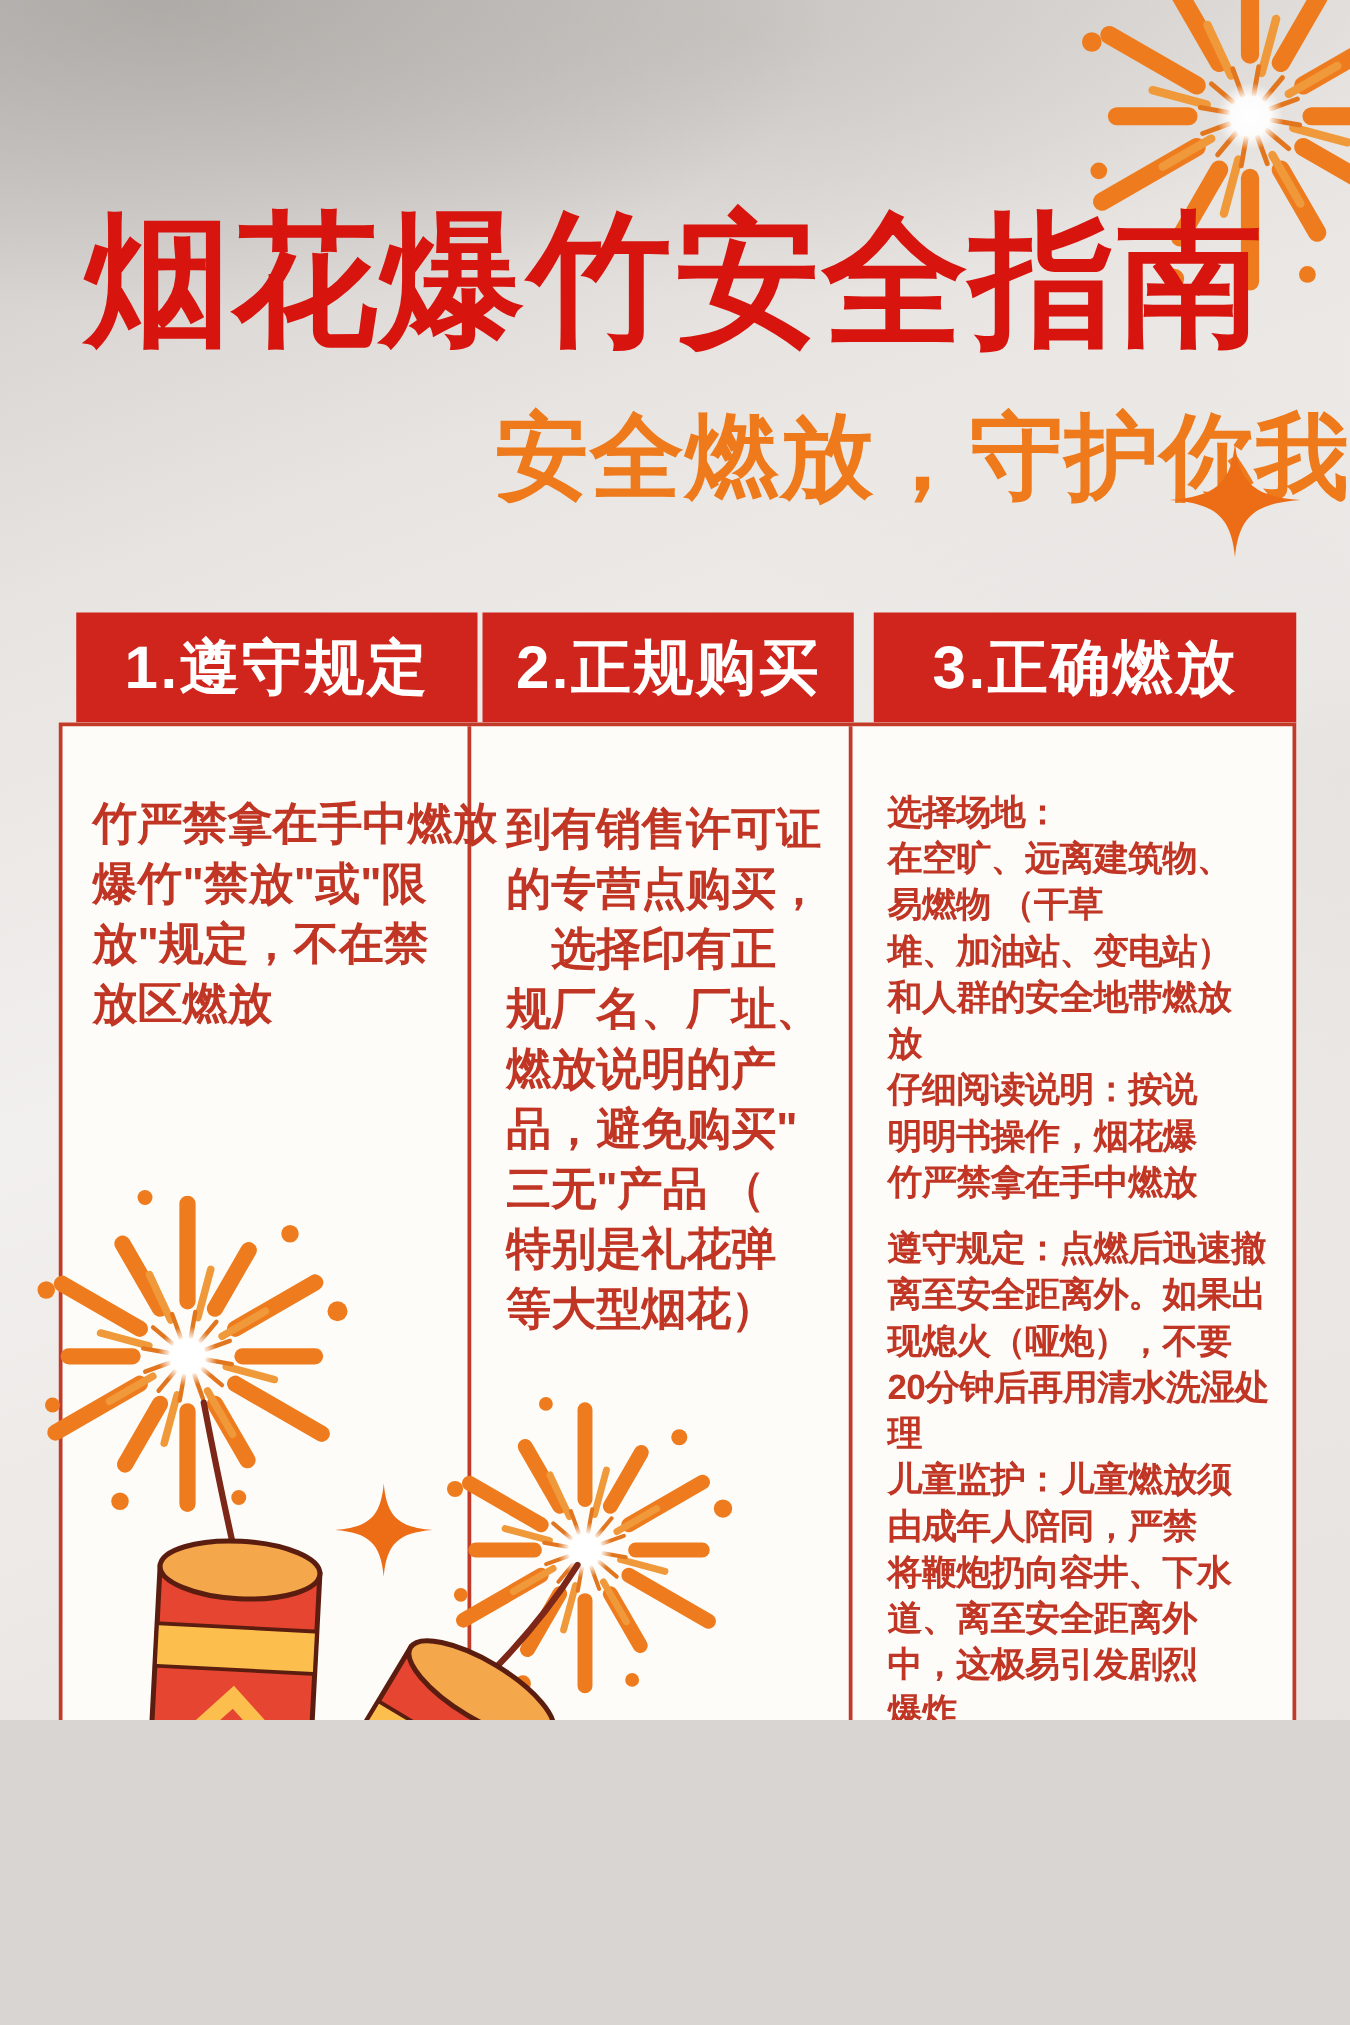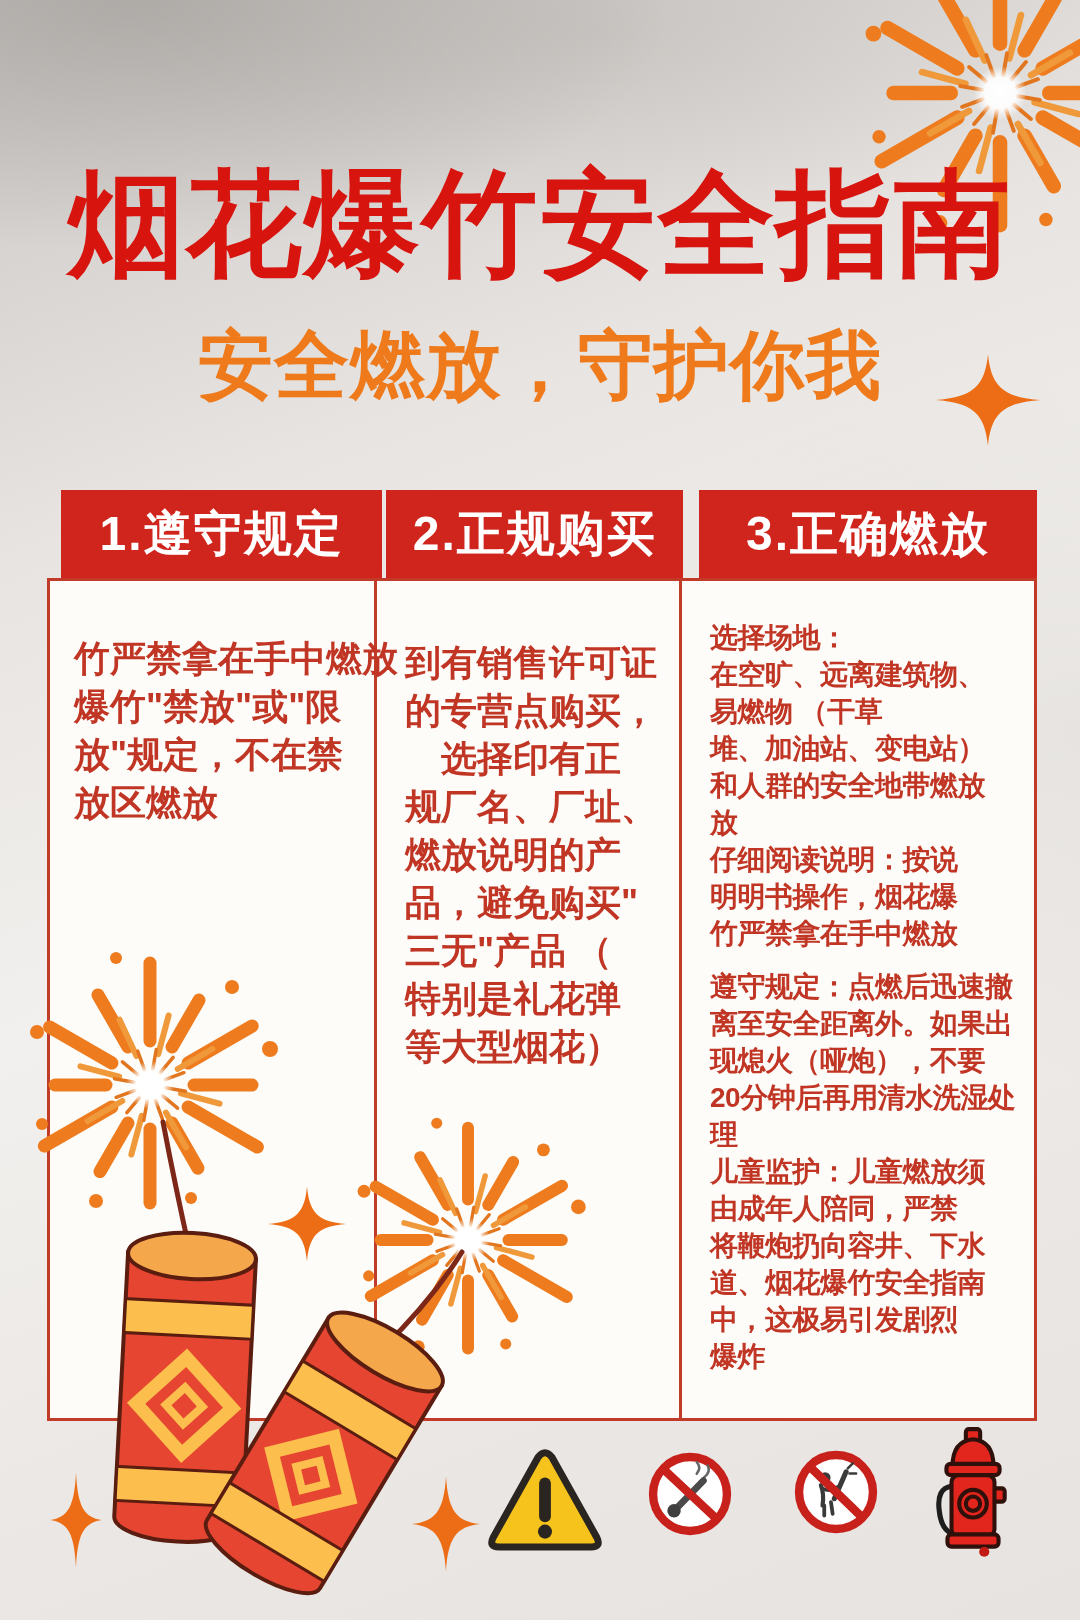--- a/index.html
+++ b/index.html
@@ -1,34 +1,34 @@
 <!DOCTYPE html>
 <html style="--title-red: #d8140e; --subtitle-orange: #ee7a1b; --header-bg: #d0251c; --header-text: #ffffff; --body-text: #c13524; --table-border: #c23a28; --burst-orange: #ee7c1e; --firecracker-red: #e64531; --firecracker-yellow: #fcbf4d; --triangle-yellow: #f6c31c; --prohibition-red: #c8201a; --hydrant-red: #e2251d;"><head>
 <meta charset="utf-8">
 <style>
   html,body{margin:0;padding:0;background:#d8d5d2;}
   .poster{
-    position:relative;width:1080px;height:1620px;margin:0 auto;overflow:hidden;
+    position:relative;width:1080px;height:1376px;margin:0 auto;overflow:hidden;
     font-family:"Liberation Sans","DejaVu Sans",sans-serif;
     background:
       radial-gradient(900px 420px at 12% 0%, rgba(150,146,142,0.55), rgba(150,146,142,0) 60%),
       radial-gradient(700px 300px at 55% 2%, rgba(175,171,167,0.35), rgba(175,171,167,0) 70%),
       radial-gradient(800px 500px at 100% 45%, rgba(210,206,202,0.35), rgba(210,206,202,0) 70%),
       linear-gradient(160deg,#c9c6c3 0%,#e7e4e1 28%,#f2f0ee 52%,#eae7e4 78%,#e6e3e0 100%);
   }
   .deco{position:absolute;left:0;top:0;pointer-events:none;}
   .deco.back{z-index:1;}
   .deco.front{z-index:6;}
   .title{
     position:absolute;top:158px;left:0;width:100%;text-align:center;z-index:3;
     font-size:116px;font-weight:900;letter-spacing:2px;line-height:1.15;
     color:var(--title-red,#d8140e);
   }
   .subtitle{
-    position:absolute;top:322px;left:0;width:100%;text-align:center;z-index:3;
+    position:absolute;top:322px;left:0;width:100%;text-align:right;z-index:3;
     font-size:75px;font-weight:900;letter-spacing:1px;line-height:1.15;
     color:var(--subtitle-orange,#ee7a1b);
   }
   .guide-table{position:absolute;left:47px;top:490px;width:990px;height:931px;z-index:2;}
   .header-row{display:flex;height:88px;}
   .header-cell{
     background:var(--header-bg,#d0251c);color:var(--header-text,#fff);
     display:flex;align-items:center;justify-content:center;
     font-size:48px;font-weight:800;letter-spacing:2px;
   }
@@ -38,21 +38,21 @@
   .table-body{
     position:absolute;top:88px;left:0;right:0;bottom:0;
     background:#fdfcf9;border:3px solid var(--table-border,#c23a28);
     display:flex;box-sizing:border-box;
   }
   .bcol{box-sizing:border-box;color:var(--body-text,#c13524);font-weight:700;}
   .bcol1{width:327px;border-right:3px solid var(--table-border,#c23a28);
          padding:54px 10px 0 24px;font-size:36px;line-height:48px;}
   .bcol2{width:305px;border-right:3px solid var(--table-border,#c23a28);
          padding:58px 6px 0 28px;font-size:36px;line-height:48px;}
-  .bcol3{flex:1;padding:38px 8px 0 28px;font-size:28px;line-height:37px;letter-spacing:-0.5px;}
+  .bcol3{flex:1;padding:50px 8px 0 28px;font-size:28px;line-height:37px;letter-spacing:-0.5px;}
   .line{white-space:pre;}
   .line:empty{height:16px;}
   .footer-icon{position:absolute;z-index:4;}
   .icon-warning{left:486px;top:1448px;width:118px;height:106px;}
   .icon-nosmoke{left:648px;top:1452px;width:84px;height:84px;}
   .icon-nohand{left:794px;top:1450px;width:84px;height:84px;}
   .icon-hydrant{left:936px;top:1425px;width:74px;height:138px;}
 </style>
 </head>
 <body>
@@ -160,21 +160,21 @@
           <div class="line">竹严禁拿在手中燃放</div>
           <div class="line"></div>
           <div class="line">遵守规定：点燃后迅速撤</div>
           <div class="line">离至安全距离外。如果出</div>
           <div class="line">现熄火（哑炮），不要</div>
           <div class="line">20分钟后再用清水洗湿处</div>
           <div class="line">理</div>
           <div class="line">儿童监护：儿童燃放须</div>
           <div class="line">由成年人陪同，严禁</div>
           <div class="line">将鞭炮扔向容井、下水</div>
-          <div class="line">道、烟花爆竹安全指南</div>
+          <div class="line">道、离至安全距离外</div>
           <div class="line">中，这极易引发剧烈</div>
           <div class="line">爆炸</div>
         </div>
     </div>
   </div>
 
   <svg class="deco front" width="1080" height="1620" viewBox="0 0 1080 1620">
     <use href="#burst" transform="translate(150,1085)"></use>
     <use href="#burst" transform="translate(468,1240) scale(0.92)"></use>
 

